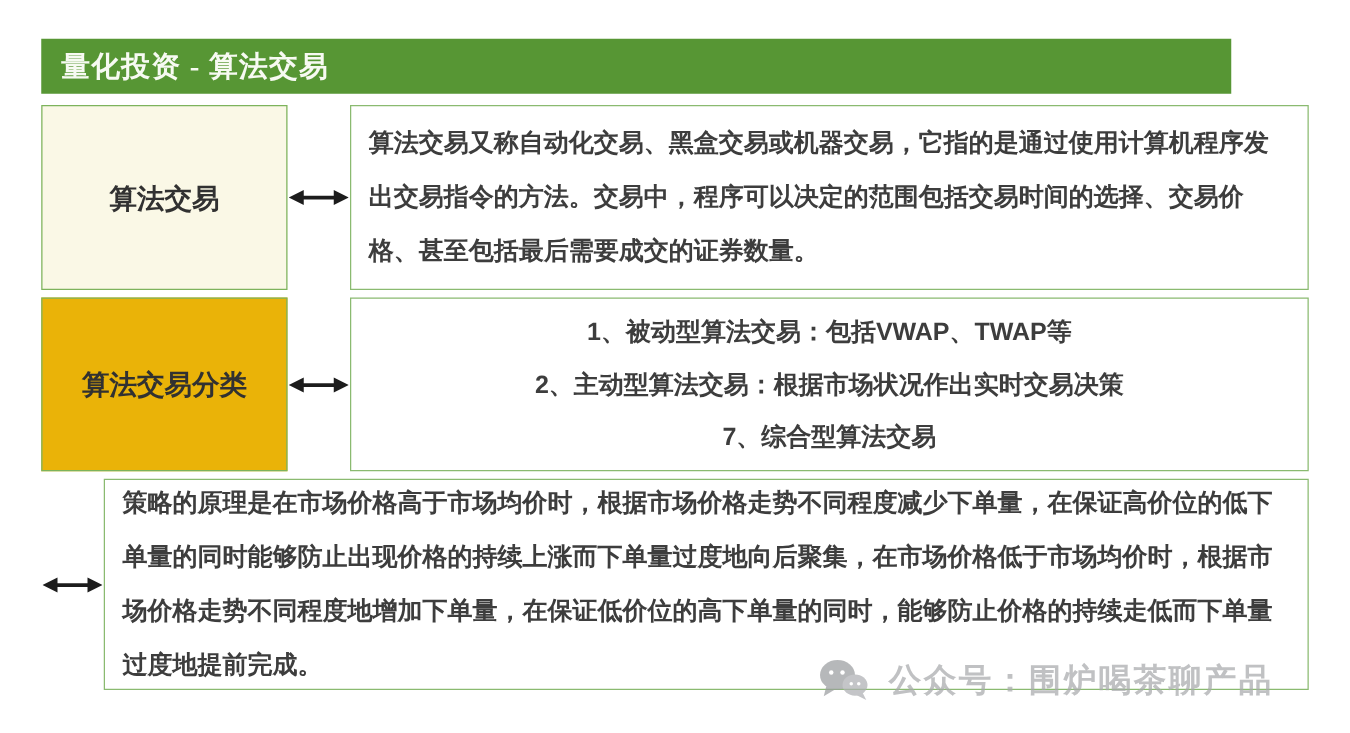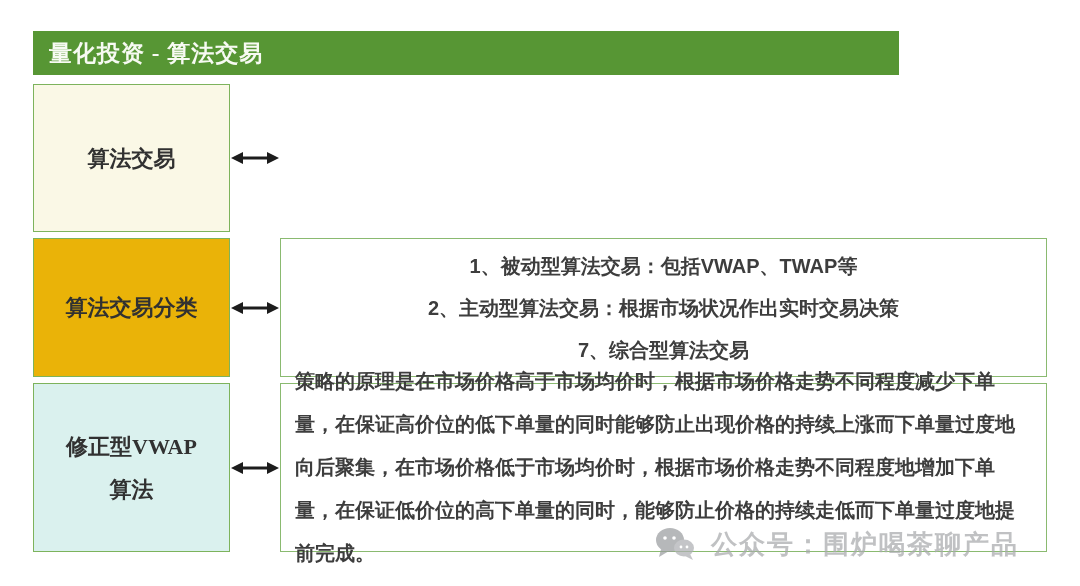--- a/index.html
+++ b/index.html
@@ -8,21 +8,21 @@
     width:1080px;
     height:586px;
     background:#ffffff;
     overflow:hidden;
     font-family:"Liberation Sans", sans-serif;
   }
   
   .header-bar{
     position:absolute;
     left:33px; top:31px;
-    width:866px; height:44px;
+    width:952px; height:44px;
     background:#579634;
     display:flex; align-items:center;
     box-sizing:border-box;
     padding-left:16px;
   }
   .header-title{
     font-family:"Liberation Serif", serif;
     font-weight:bold;
     font-size:23px;
     color:#f7faf2;
@@ -120,20 +120,23 @@
     <div class="label-box bg-cream">
       <span>算法交易</span>
     </div>
     <div class="arrow-zone">
       <svg width="48" height="16" viewBox="0 0 48 16">
         <line x1="9" y1="8" x2="39" y2="8" stroke="#1c1c1c" stroke-width="3"></line>
         <polygon points="0,8 12,2 12,14" fill="#1c1c1c"></polygon>
         <polygon points="48,8 36,2 36,14" fill="#1c1c1c"></polygon>
       </svg>
     </div>
+    <div class="desc-box">
+      <div class="desc-text">算法交易又称自动化交易、黑盒交易或机器交易，它指的是通过使用计算机程序发出交易指令的方法。交易中，程序可以决定的范围包括交易时间的选择、交易价格、甚至包括最后需要成交的证券数量。</div>
+    </div>
   </div>
 
   <div class="row row-2">
     <div class="label-box bg-green">
       <span>算法交易分类</span>
     </div>
     <div class="arrow-zone">
       <svg width="48" height="16" viewBox="0 0 48 16">
         <line x1="9" y1="8" x2="39" y2="8" stroke="#1c1c1c" stroke-width="3"></line>
         <polygon points="0,8 12,2 12,14" fill="#1c1c1c"></polygon>
@@ -141,24 +144,20 @@
       </svg>
     </div>
     <div class="desc-box">
       <div class="desc-item">1、被动型算法交易：包括VWAP、TWAP等</div>
       <div class="desc-item">2、主动型算法交易：根据市场状况作出实时交易决策</div>
       <div class="desc-item">7、综合型算法交易</div>
     </div>
   </div>
 
   <div class="row row-3">
-    <div class="label-box bg-cyan">
-      <span>修正型VWAP</span>
-      <span>算法</span>
-    </div>
     <div class="arrow-zone">
       <svg width="48" height="16" viewBox="0 0 48 16">
         <line x1="9" y1="8" x2="39" y2="8" stroke="#1c1c1c" stroke-width="3"></line>
         <polygon points="0,8 12,2 12,14" fill="#1c1c1c"></polygon>
         <polygon points="48,8 36,2 36,14" fill="#1c1c1c"></polygon>
       </svg>
     </div>
     <div class="desc-box">
       <div class="desc-text">策略的原理是在市场价格高于市场均价时，根据市场价格走势不同程度减少下单量，在保证高价位的低下单量的同时能够防止出现价格的持续上涨而下单量过度地向后聚集，在市场价格低于市场均价时，根据市场价格走势不同程度地增加下单量，在保证低价位的高下单量的同时，能够防止价格的持续走低而下单量过度地提前完成。</div>
     </div>

